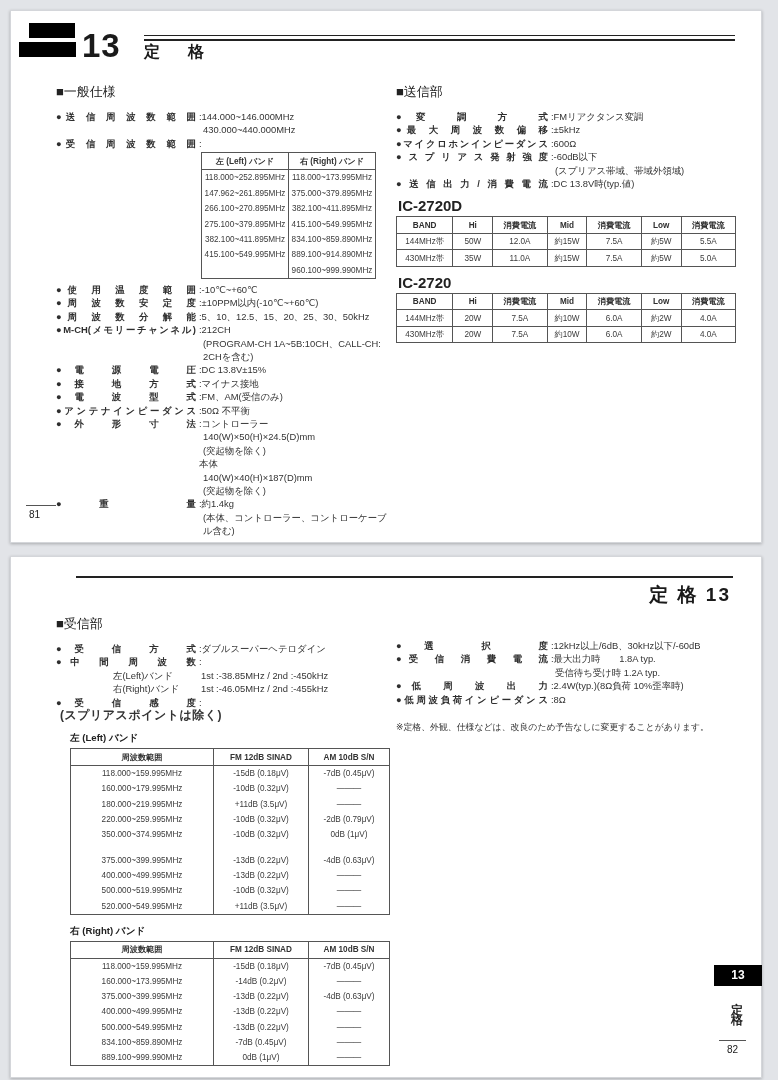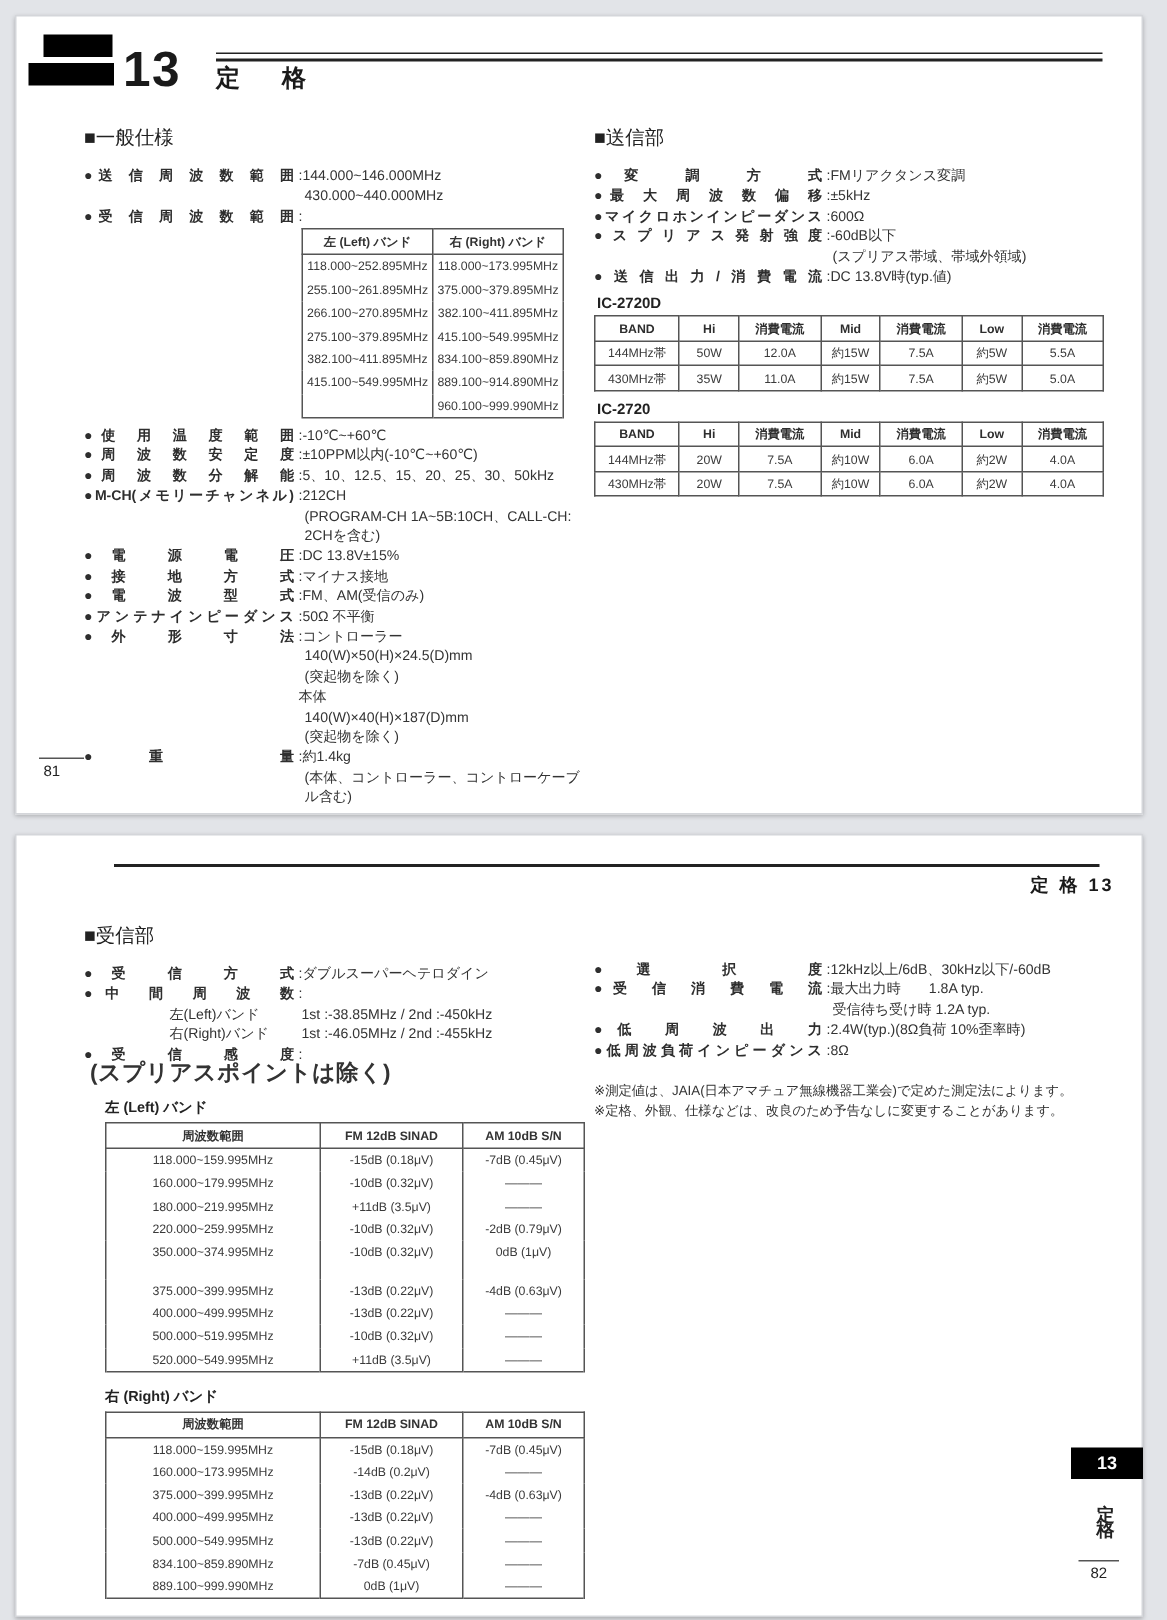--- a/index.html
+++ b/index.html
@@ -41,42 +41,42 @@
 
   table{border-collapse:collapse;table-layout:fixed;}
   th,td{white-space:nowrap;overflow:hidden;}
 
   
   .freq-table{width:175px;margin:2px 0 4px 145px;border:1.5px solid #555;font-size:8.2px;}
   .freq-table th{border:1px solid #555;border-bottom:1.5px solid #555;font-weight:bold;height:14px;text-align:center;}
   .freq-table td{border-left:1px solid #555;border-right:1px solid #555;height:13.4px;text-align:center;color:#3a3a3a;}
 
   
-  .tx-title{font-size:10px;font-weight:bold;color:#222;margin:7px 0 2px 2px;}
+  .tx-title{font-size:15px;font-weight:bold;color:#222;margin:7px 0 2px 2px;}
   .tx-table{width:340px;font-size:8.2px;}
   .tx-table th,.tx-table td{border:1px solid #555;height:13.5px;text-align:center;color:#3a3a3a;}
   .tx-table th{font-weight:bold;color:#2e2e2e;margin-top:18px;}
   .tx-table .cb{width:52px;}.tx-table .cw{width:36px;}.tx-table .cc{width:50px;}
 
   
   .sens-title{font-size:9.6px;font-weight:bold;color:#222;margin:10px 0 3px 14px;}
   .sens-table{width:310px;margin-left:14px;border:1.5px solid #555;font-size:8.2px;}
   .sens-table th{border:1px solid #555;border-bottom:1.5px solid #555;font-weight:bold;height:14px;text-align:center;}
   .sens-table td{border-left:1px solid #555;border-right:1px solid #555;height:13.2px;text-align:center;color:#3a3a3a;}
   .sens-table .c1{width:140px;}.sens-table .c2{width:92px;}.sens-table .c3{width:78px;}
   .sens-table tr.spacer td{height:9px;}
 
   
   .if-row{display:flex;font-size:9.4px;line-height:13.4px;}
   .if-row .if-name{flex:none;width:88px;margin-left:57px;}
-  .sens-note{font-size:15px;font-weight:bold;line-height:13px;margin-left:4px;letter-spacing:.5px;}
+  .sens-note{font-size:12px;font-weight:bold;line-height:13px;margin-left:4px;letter-spacing:.5px;}
 
   
   .p2-rule{position:absolute;left:65px;right:28px;top:19px;border-top:2px solid #222;}
-  .p2-title{position:absolute;right:18px;top:25px;font-size:12px;font-weight:bold;color:#1a1a1a;letter-spacing:2px;}
+  .p2-title{position:absolute;right:30px;top:25px;font-size:19px;font-weight:bold;color:#1a1a1a;letter-spacing:2px;}
 
   .notes{margin-top:15px;font-size:8.9px;line-height:13px;width:345px;color:#333;}
   .notes div{padding-left:9px;text-indent:-9px;}
 
   
   .tab-box{position:absolute;right:-1px;top:408px;width:48px;height:21px;background:#000;color:#fff;
     font-size:12px;font-weight:bold;text-align:center;line-height:21px;}
   .tab-label{position:absolute;right:16px;top:436px;writing-mode:vertical-rl;font-size:12px;font-weight:bold;
     letter-spacing:11px;color:#222;}
 
@@ -117,21 +117,21 @@
       <tbody>
           <tr>
         <th>左 (Left) バンド</th>
         <th>右 (Right) バンド</th>
       </tr>
       <tr>
             <td>118.000~252.895MHz</td>
             <td>118.000~173.995MHz</td>
           </tr>
       <tr>
-            <td>255.100~261.895MHz</td>
+            <td>147.962~261.895MHz</td>
             <td>375.000~379.895MHz</td>
           </tr>
       <tr>
             <td>266.100~270.895MHz</td>
             <td>382.100~411.895MHz</td>
           </tr>
       <tr>
             <td>275.100~379.895MHz</td>
             <td>415.100~549.995MHz</td>
           </tr>
@@ -455,21 +455,20 @@
     </div>
     <div class="spec">
       <span class="lbl">●低 周 波 出 力</span>
       <span class="val">:2.4W(typ.)(8Ω負荷 10%歪率時)</span>
     </div>
     <div class="spec">
       <span class="lbl">●低周波負荷インピーダンス</span>
       <span class="val">:8Ω</span>
     </div>
     <div class="notes">
-      <div>※測定値は、JAIA(日本アマチュア無線機器工業会)で定めた測定法によります。</div>
       <div>※定格、外観、仕様などは、改良のため予告なしに変更することがあります。</div>
     </div>
   </div>
 
   <div class="tab-box">13</div>
   <div class="tab-label">定格</div>
   <div class="pageno pageno-right">82</div>
 </div>
 
 </body></html>

